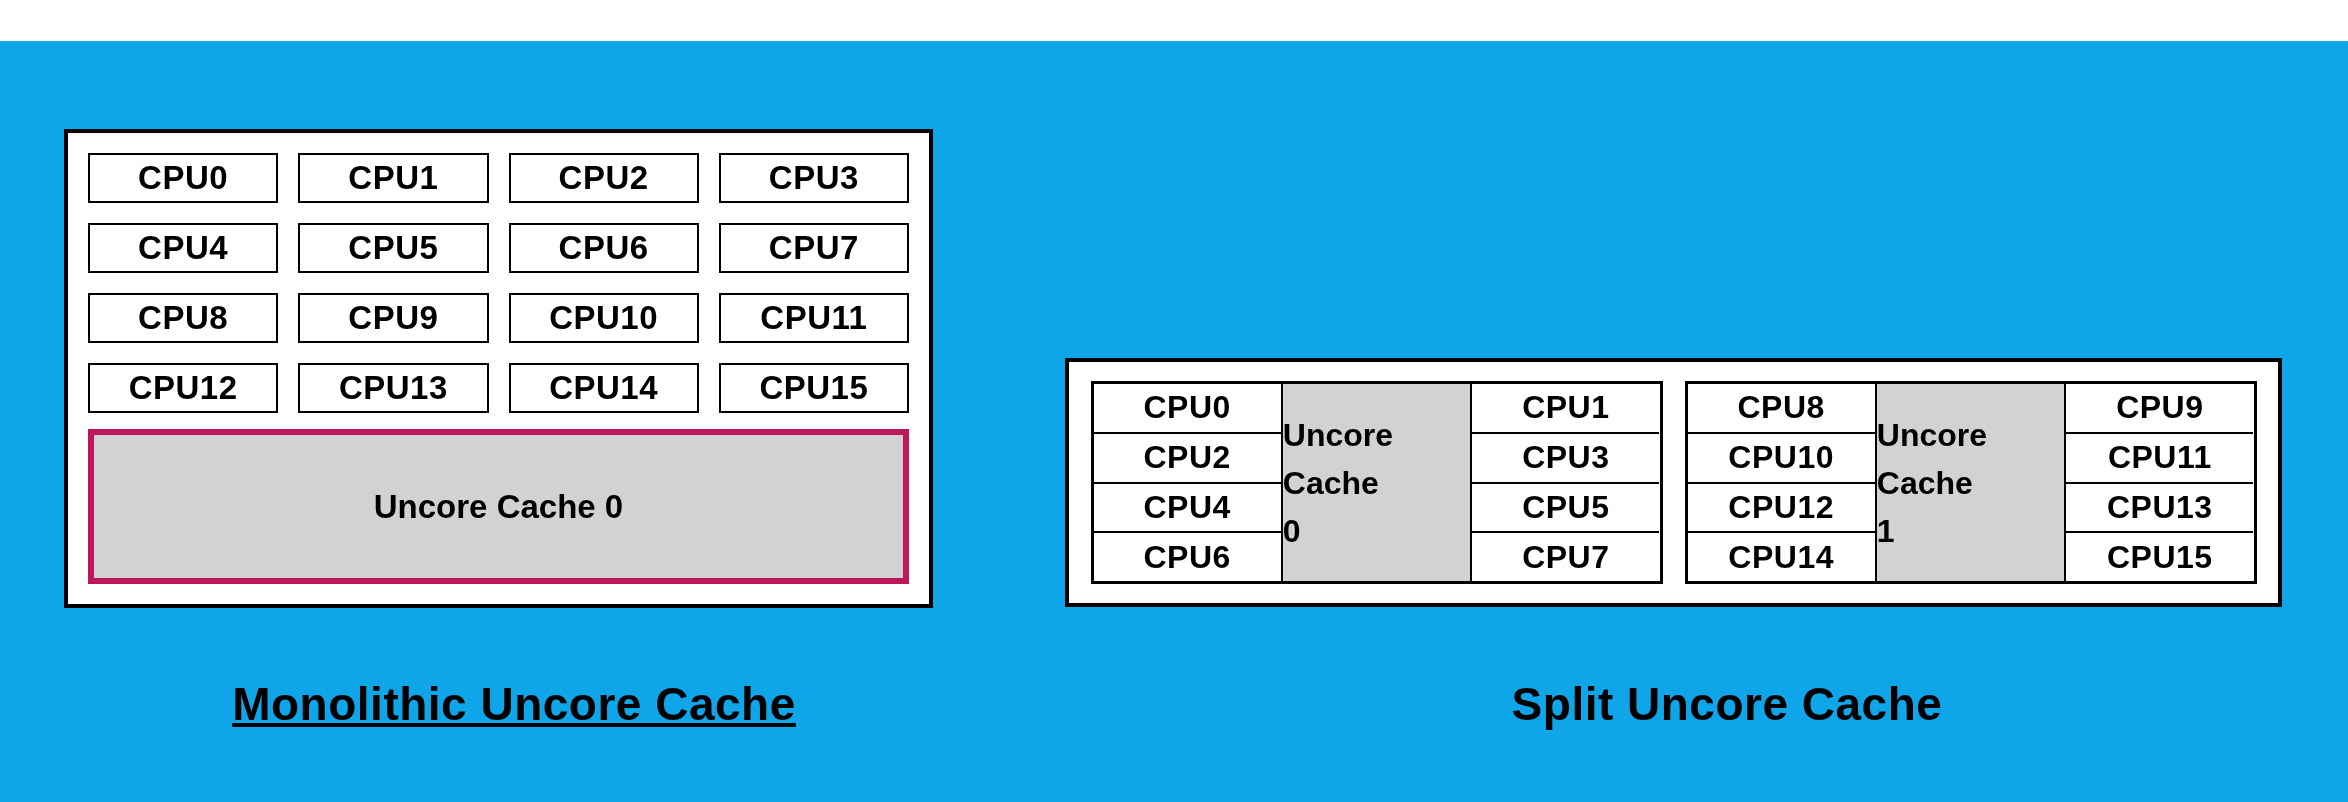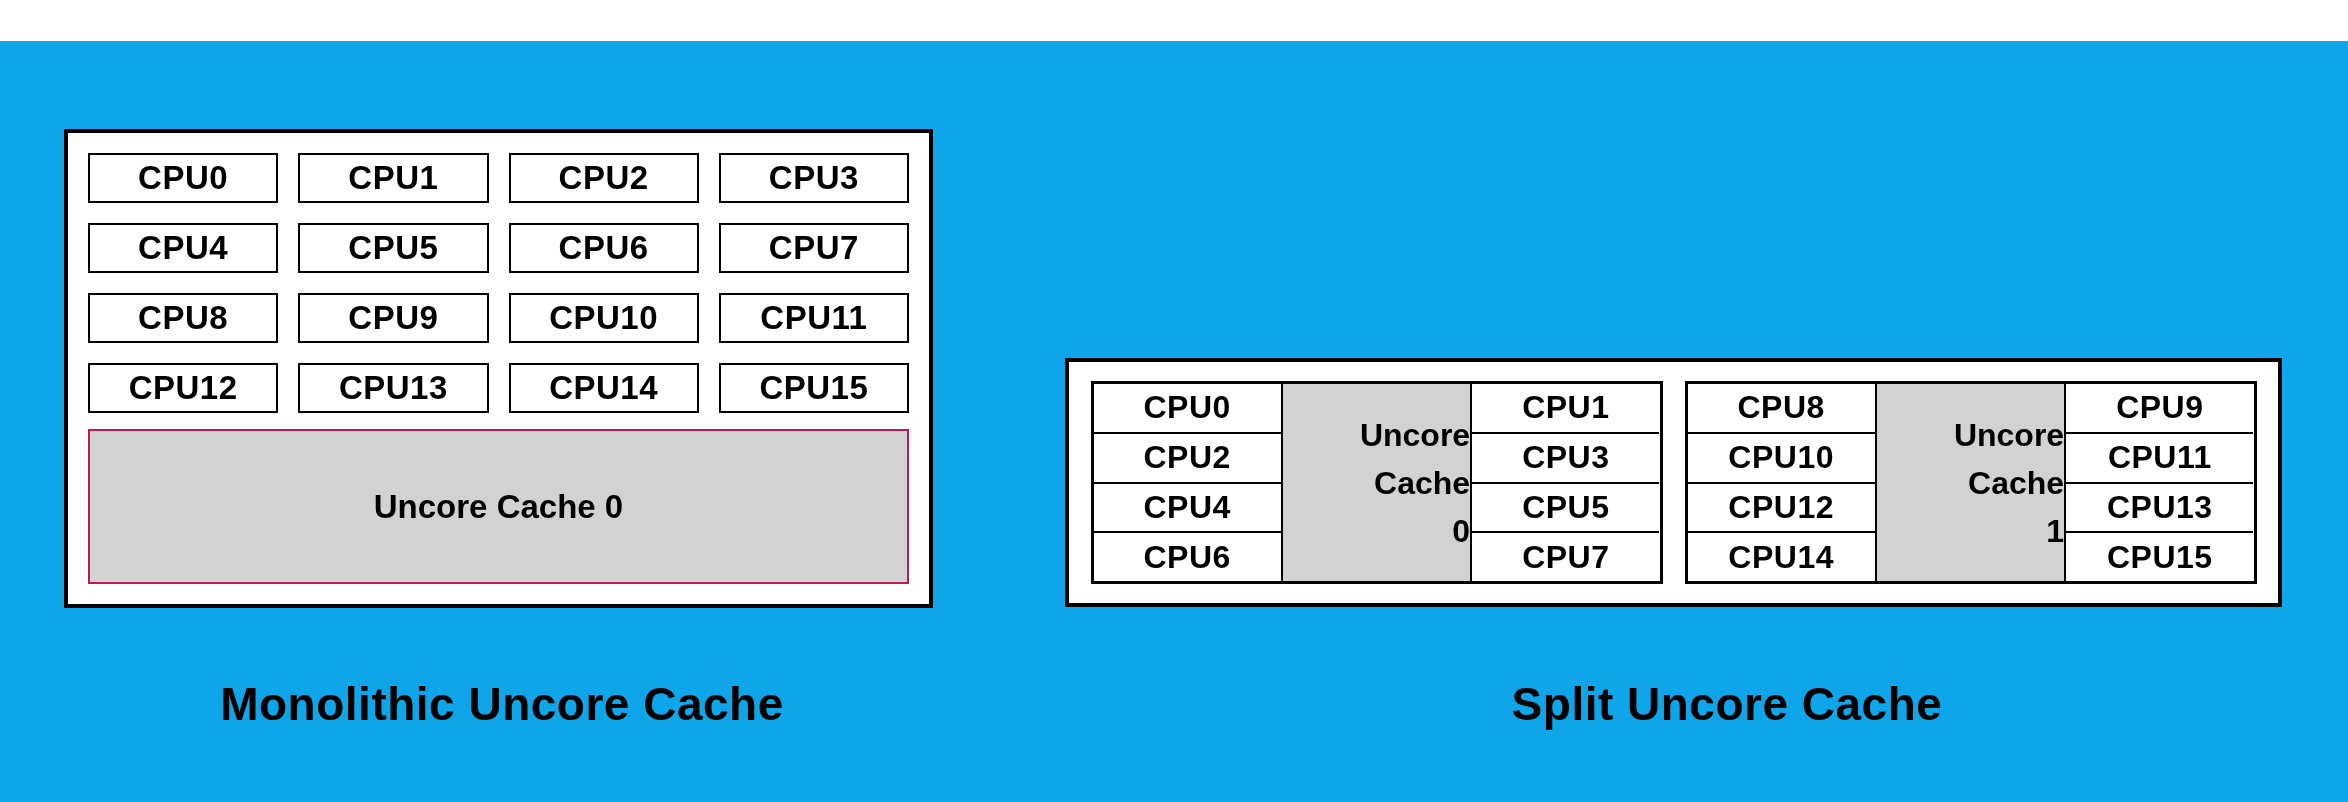--- a/index.html
+++ b/index.html
@@ -41,21 +41,21 @@
     align-items: center;
     justify-content: center;
     font-size: 33px;
     font-weight: 700;
     letter-spacing: 0.5px;
   }
   .mono-cache {
     margin-top: 16px;
     flex: 1;
     background: #d2d2d2;
-    border: 2px solid #be185d;
+    border: 6px solid #be185d;
     box-sizing: border-box;
     display: flex;
     align-items: center;
     justify-content: center;
     font-size: 33px;
     font-weight: 700;
   }
 
   
   .split-box {
@@ -95,37 +95,37 @@
     letter-spacing: 0.5px;
     background: #fff;
     border-bottom: 2.5px solid #000;
   }
   .cpu-row:last-child { border-bottom: none; }
   .cache-col {
     flex: 1;
     background: #d2d2d2;
     display: flex;
     flex-direction: column;
-    align-items: flex-end;
+    align-items: flex-start;
     justify-content: center;
     font-size: 32px;
     font-weight: 700;
     line-height: 48px;
   }
 
   
   .caption {
     position: absolute;
     top: 636px;
     font-size: 46px;
     font-weight: 700;
     text-align: center;
     letter-spacing: 0.5px;
   }
-  .caption-mono { left: 52px; width: 900px; }
+  .caption-mono { left: 64px; width: 900px; text-decoration: underline; }
   .caption-split { left: 1222px; width: 1010px; }
 </style>
 </head>
 <body>
 
 <div class="stage">
 
   <div class="mono-box">
     <div class="mono-grid">
       <div class="cpu-cell">CPU0</div>

